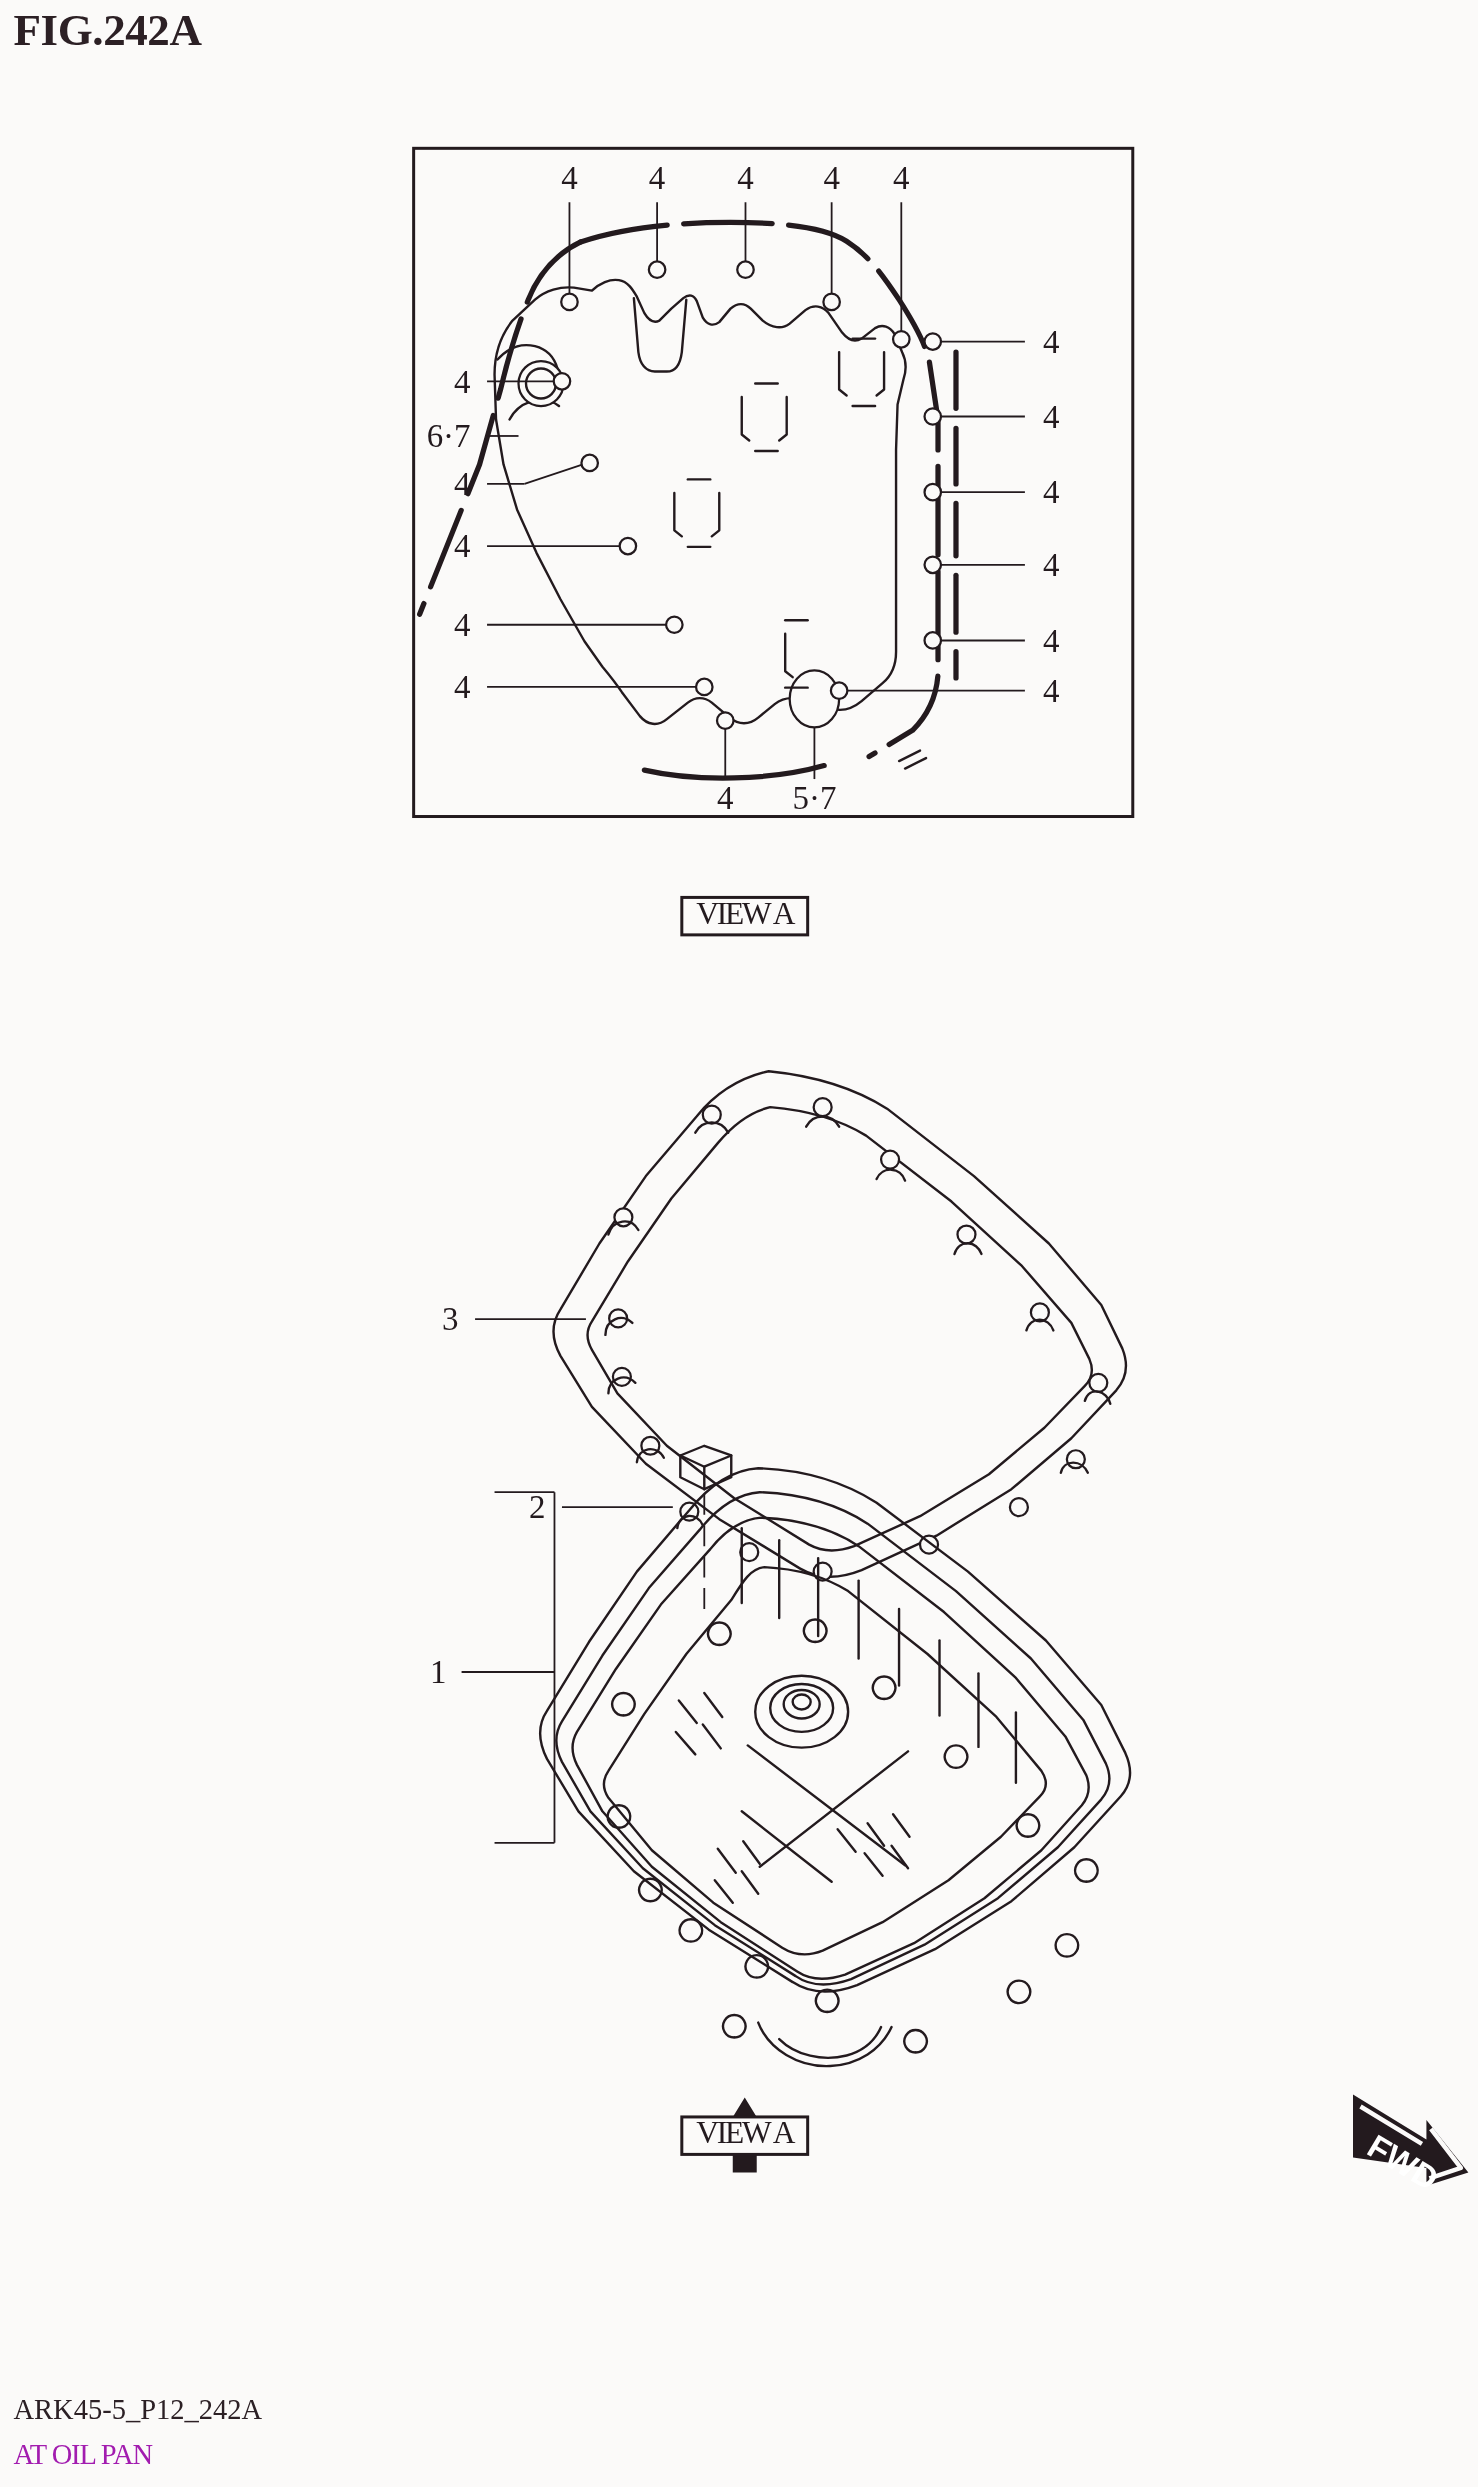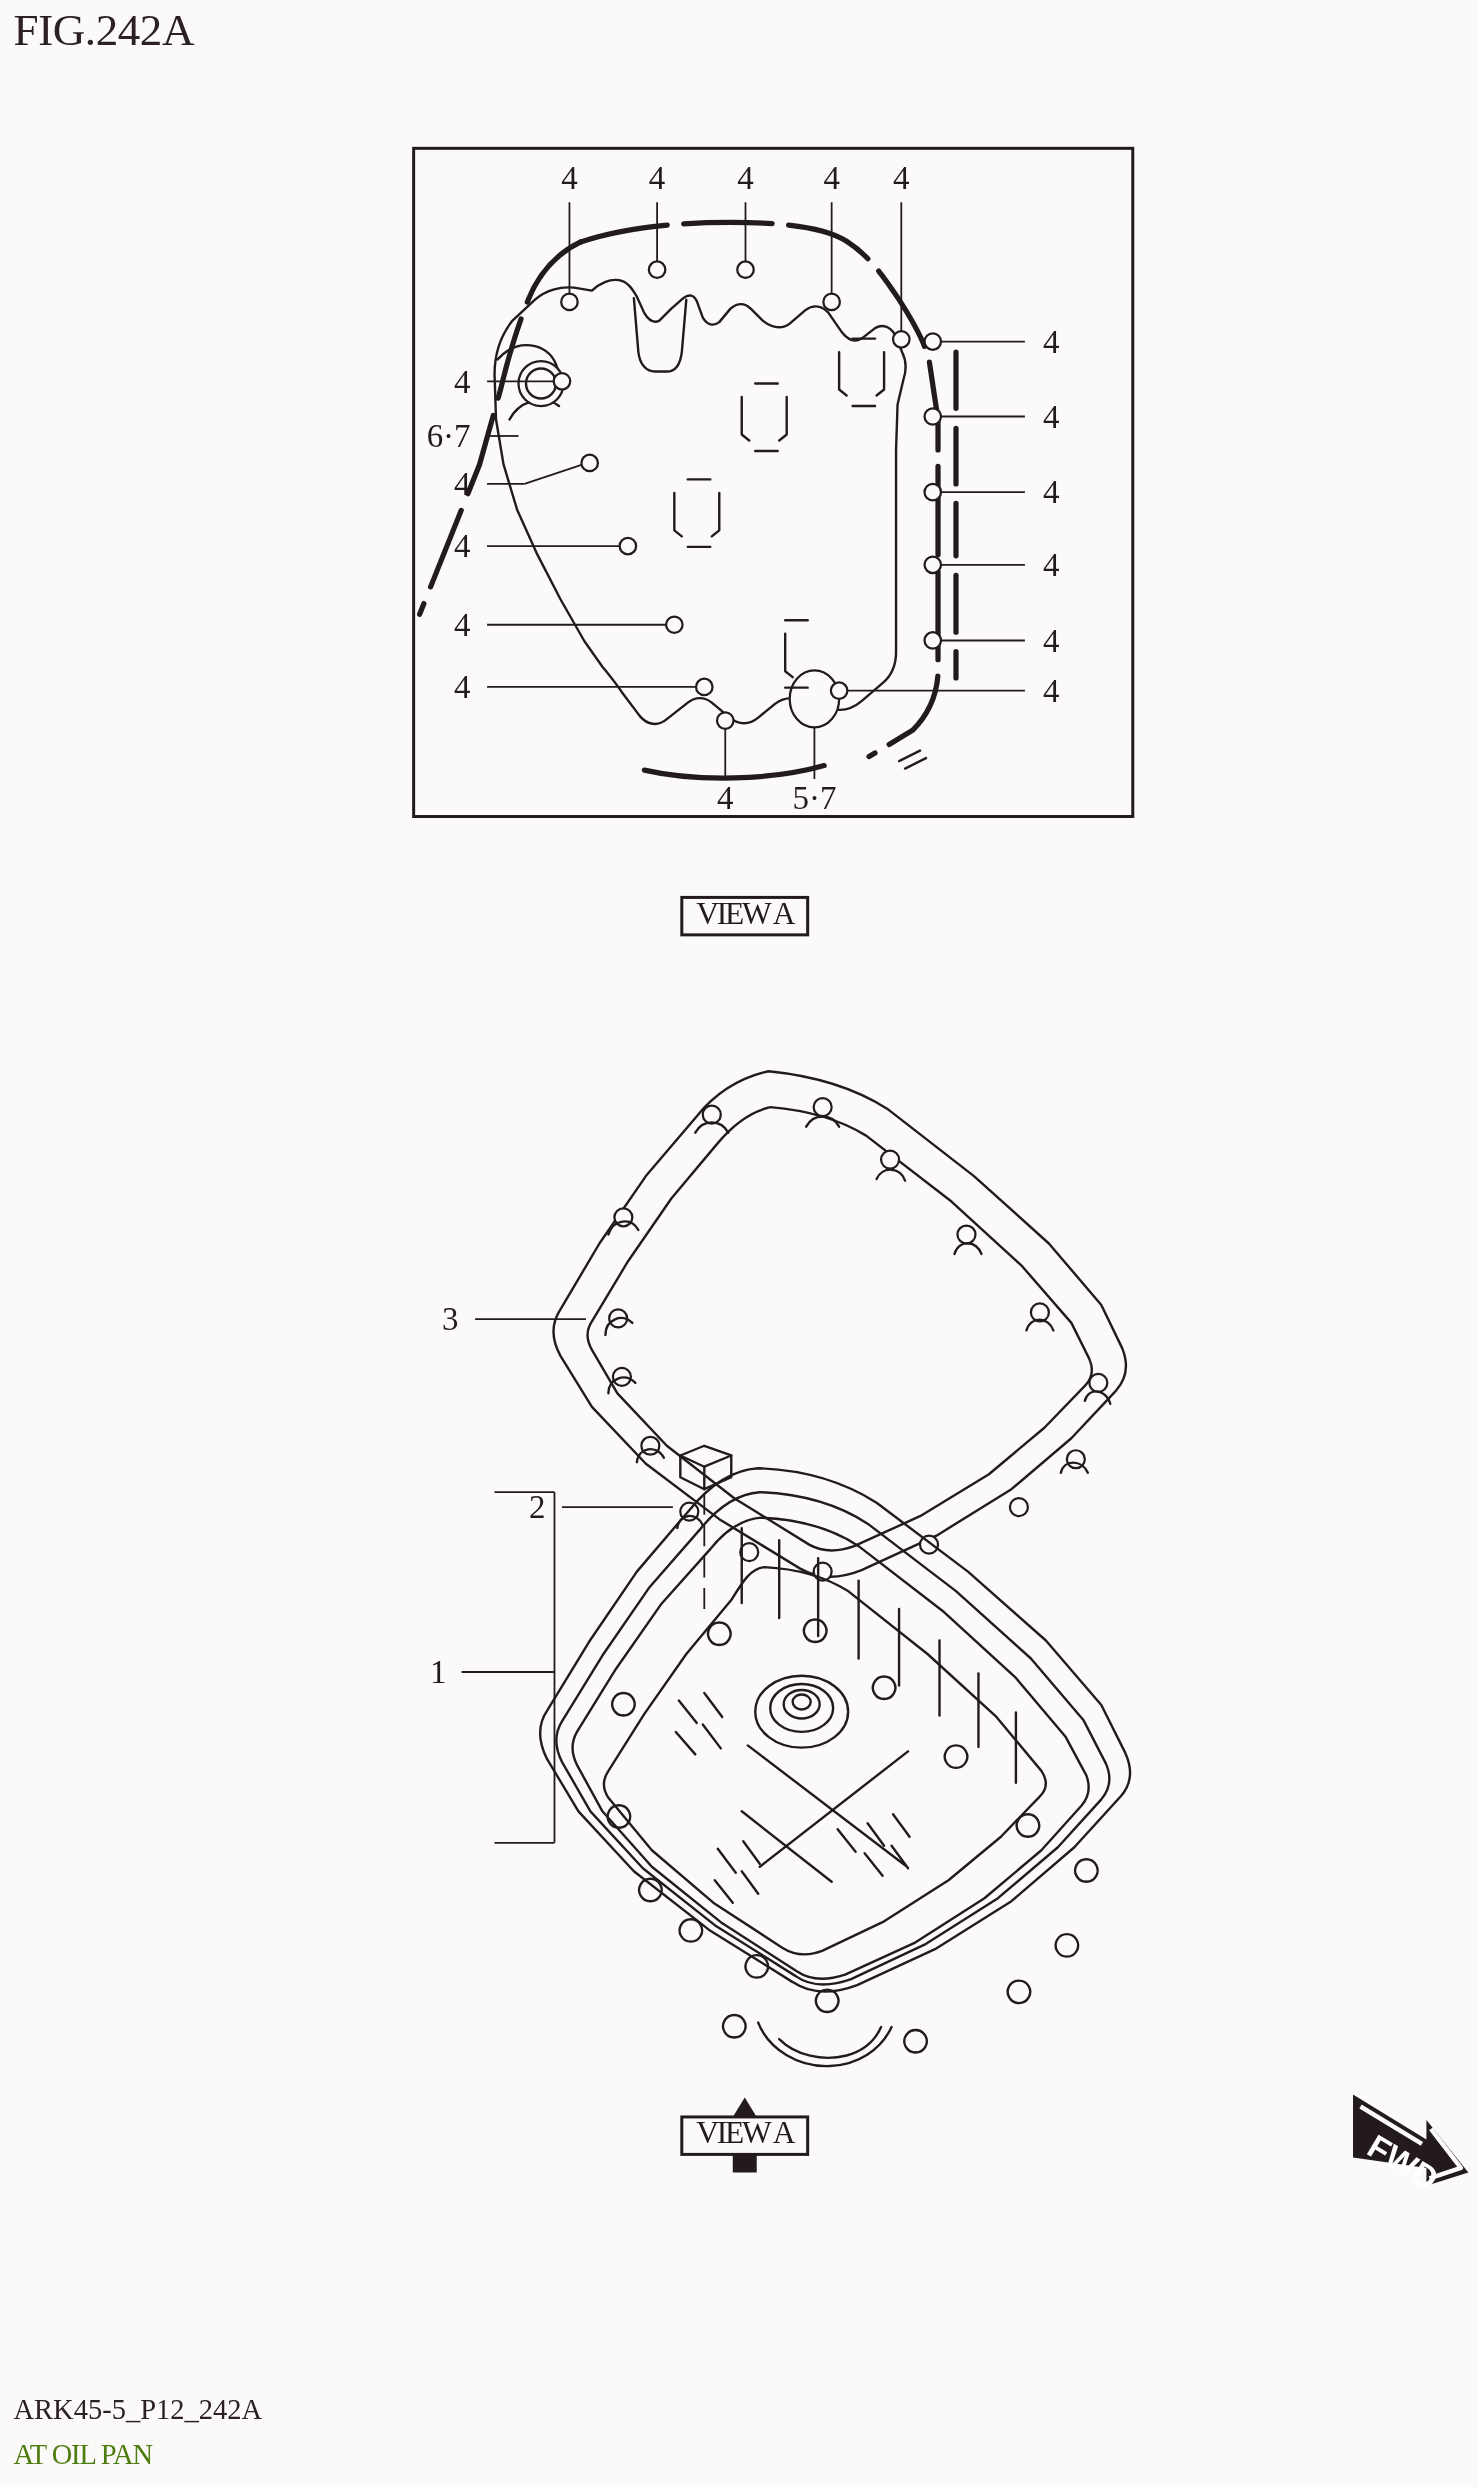--- a/index.html
+++ b/index.html
@@ -21,36 +21,37 @@
   }
   #fig-title {
     position: absolute;
     left: 13.5px;
     top: 6px;
     font-size: 45px;
     line-height: 1.1;
     letter-spacing: -0.4px;
     color: #2c2025;
     white-space: nowrap;
+    font-weight: bold;
   }
   #footer-code {
     position: absolute;
     left: 13.5px;
     top: 2394px;
     font-size: 28.5px;
     color: #2c2025;
     white-space: nowrap;
     text-align: center;
   }
   #footer-name {
     position: absolute;
     left: 13.5px;
     top: 2439px;
     font-size: 28.5px;
-    color: #4d7c0f;
+    color: #a21caf;
     white-space: nowrap;
     letter-spacing: -1.1px;
   }
   .svg-layer {
     position: absolute;
     left: 0;
     top: 0;
     width: 1479px;
     height: 2487px;
     pointer-events: none;

